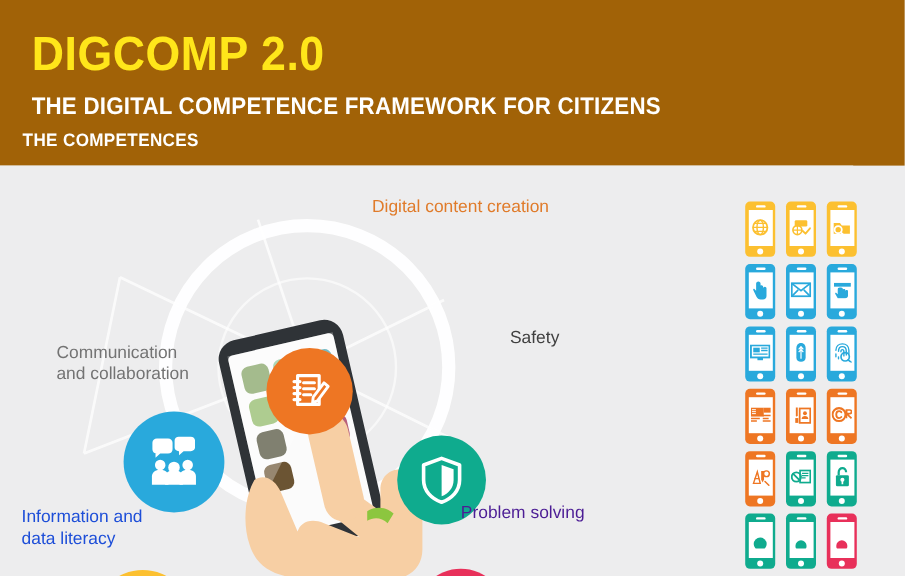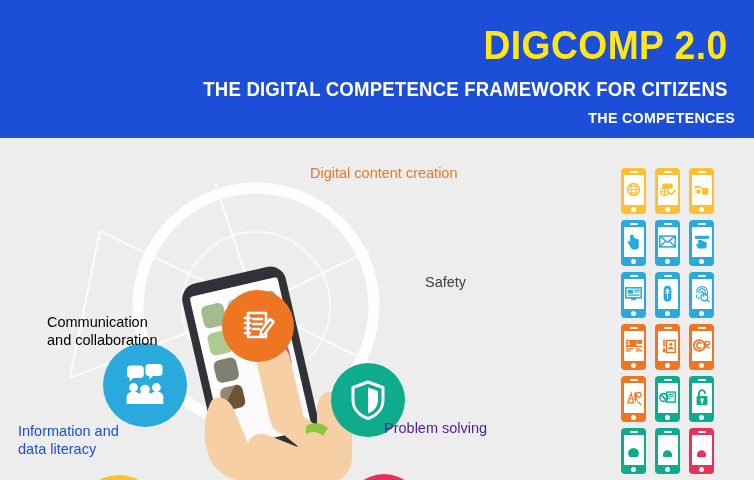--- a/index.html
+++ b/index.html
@@ -7,22 +7,22 @@
   body {
     font-family: "Liberation Sans", sans-serif;
     background: #ededee;
     position: relative;
   }
 
   
   #header {
     position: absolute; left: 0; top: 0;
     width: 754px; height: 138px;
-    background: #1d4ed8;
-    text-align: right;
+    background: #a16207;
+    text-align: left;
     overflow: hidden;
   }
   #header-title {
     font-size: 40px;
     font-weight: bold;
     color: #ffe61a;
     letter-spacing: 0.5px;
     line-height: 1;
     margin-top: 25px;
     font-stretch: condensed;
@@ -185,21 +185,21 @@
             <circle cx="12.5" cy="25.5" r="4.4"></circle>
             <path d="M5.6 42 V35 C5.6 31.6 8.6 29.4 12.5 29.4 C16.4 29.4 19.4 31.6 19.4 35 V42 Z"></path>
             <circle cx="24" cy="27.5" r="4.8"></circle>
             <path d="M16.6 42 V35.6 C16.6 32 19.8 29.6 24 29.6 C28.2 29.6 31.4 32 31.4 35.6 V42 Z"></path>
             <circle cx="35.4" cy="25.5" r="4.4"></circle>
             <path d="M28.6 42 V35 C28.6 31.6 31.6 29.4 35.4 29.4 C39.3 29.4 42.3 31.6 42.3 35 V42 Z"></path>
           </g>
         </svg>
       </span>
     </div>
-    <div class="node-label" style="left:47px; top:148px; color:#000000;margin-top:28px;">Communication
+    <div class="node-label" style="left:47px; top:148px; color:#737373;">Communication
 and collaboration</div>
 
     <div class="node" style="left:78px; top:337px; width:82px; height:82px; background:#fcc030;">
       
     </div>
     <div class="node-label" style="left:18px; top:285px; color:#1d4ed8;">Information and
 data literacy</div>
 
     <div class="node" style="left:331px; top:225px; width:74px; height:74px; background:#0fab8e;">
       <span>

